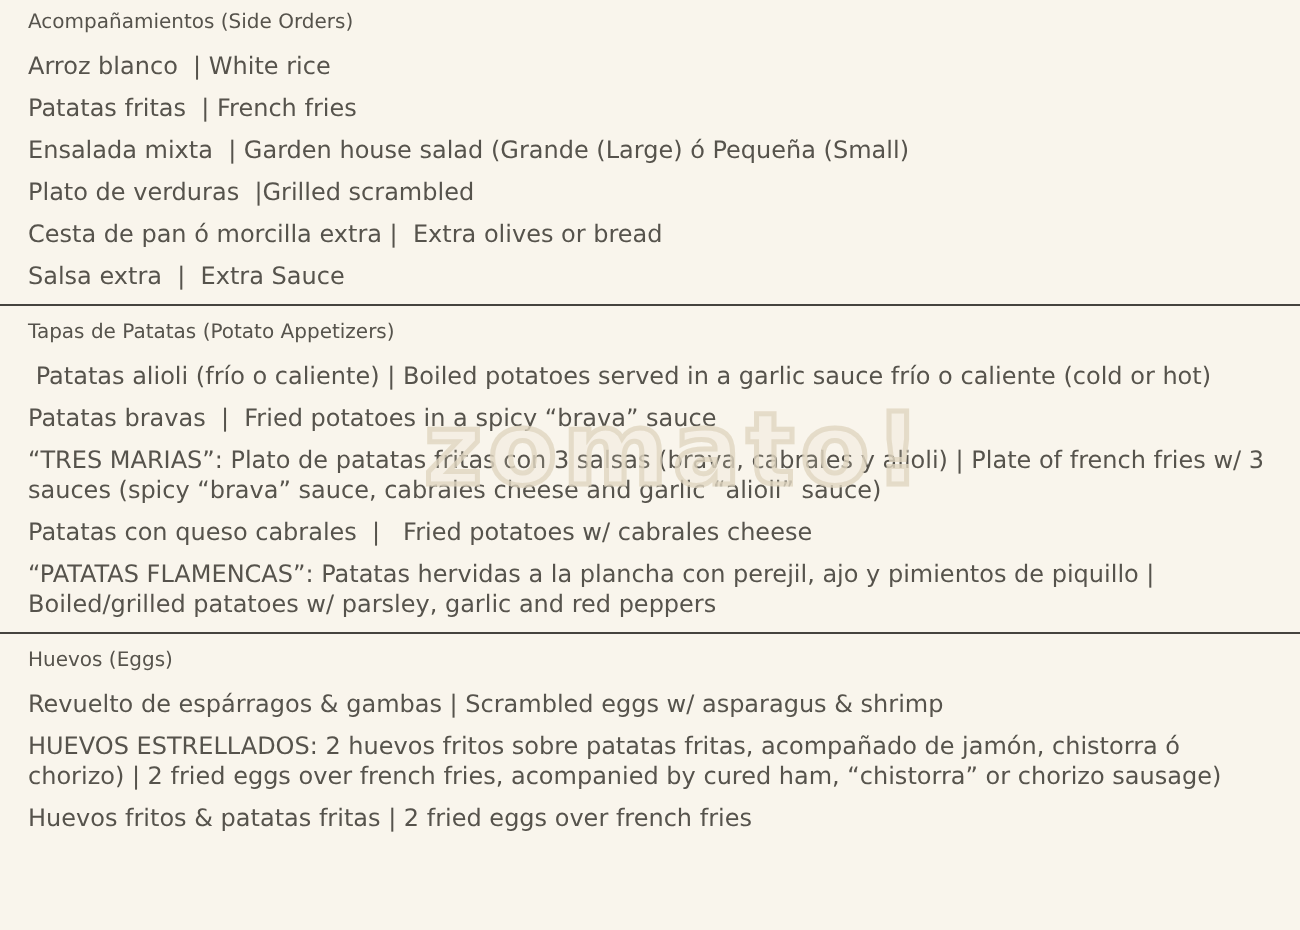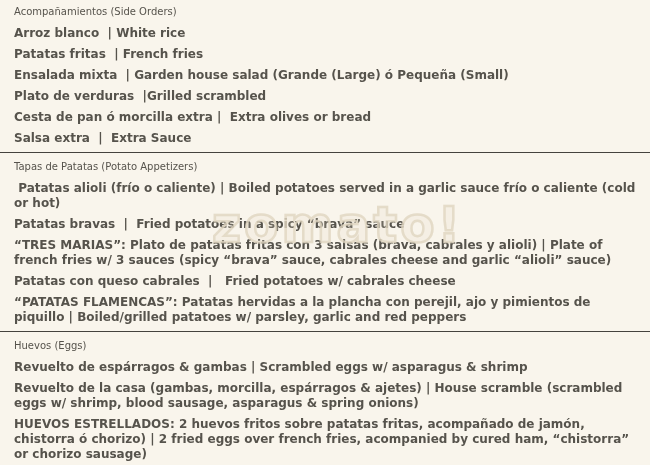--- a/index.html
+++ b/index.html
@@ -17,21 +17,20 @@
   .section-header {
     font-size: 10px;
     line-height: 12px;
     margin: 0 0 8px 0;
   }
   .menu-item {
     font-size: 12px;
     line-height: 15px;
     margin: 0 0 6px 0;
     white-space: pre-wrap;
-    font-weight: bold;
   }
   hr.section-divider {
     border: none;
     border-top: 1px solid #45433e;
     margin: 3px -10px 8px -14px;
     height: 0;
   }
   .watermark {
     position: absolute;
     left: 212px;
@@ -67,18 +66,17 @@
         <p class="menu-item"> Patatas alioli (frío o caliente) | Boiled potatoes served in a garlic sauce frío o caliente (cold or hot)</p>
         <p class="menu-item">Patatas bravas  |  Fried potatoes in a spicy “brava” sauce</p>
         <p class="menu-item">“TRES MARIAS”: Plato de patatas fritas con 3 salsas (brava, cabrales y alioli) | Plate of french fries w/ 3 sauces (spicy “brava” sauce, cabrales cheese and garlic “alioli” sauce)</p>
         <p class="menu-item">Patatas con queso cabrales  |   Fried potatoes w/ cabrales cheese</p>
         <p class="menu-item">“PATATAS FLAMENCAS”: Patatas hervidas a la plancha con perejil, ajo y pimientos de piquillo | Boiled/grilled patatoes w/ parsley, garlic and red peppers</p>
       </section>
       <hr class="section-divider" style="border-top-color: rgb(69, 67, 62);">
       <section class="menu-section">
         <div class="section-header">Huevos (Eggs)</div>
         <p class="menu-item">Revuelto de espárragos &amp; gambas | Scrambled eggs w/ asparagus &amp; shrimp</p>
-        <p class="menu-item">Revuelto de la casa (gambas, morcilla, espárragos &amp; ajetes) | House scramble (scrambled eggs w/ shrimp, blood sausage, asparagus &amp; spring onions)</p>
         <p class="menu-item">HUEVOS ESTRELLADOS: 2 huevos fritos sobre patatas fritas, acompañado de jamón, chistorra ó chorizo) | 2 fried eggs over french fries, acompanied by cured ham, “chistorra” or chorizo sausage)</p>
         <p class="menu-item">Huevos fritos &amp; patatas fritas | 2 fried eggs over french fries</p>
       </section>
     </div>
 </div>
 
 </body></html>

